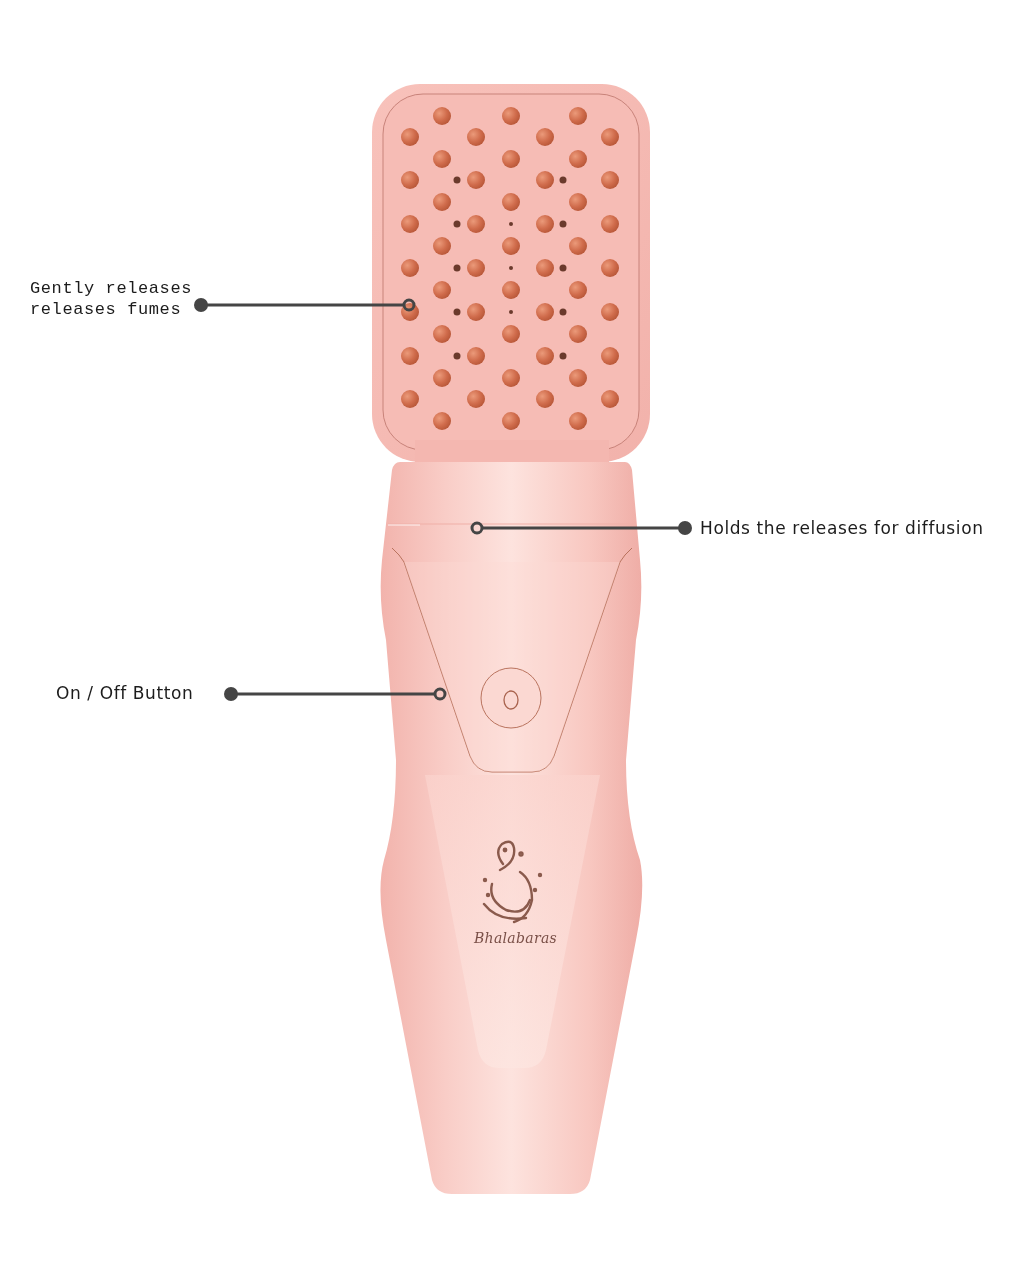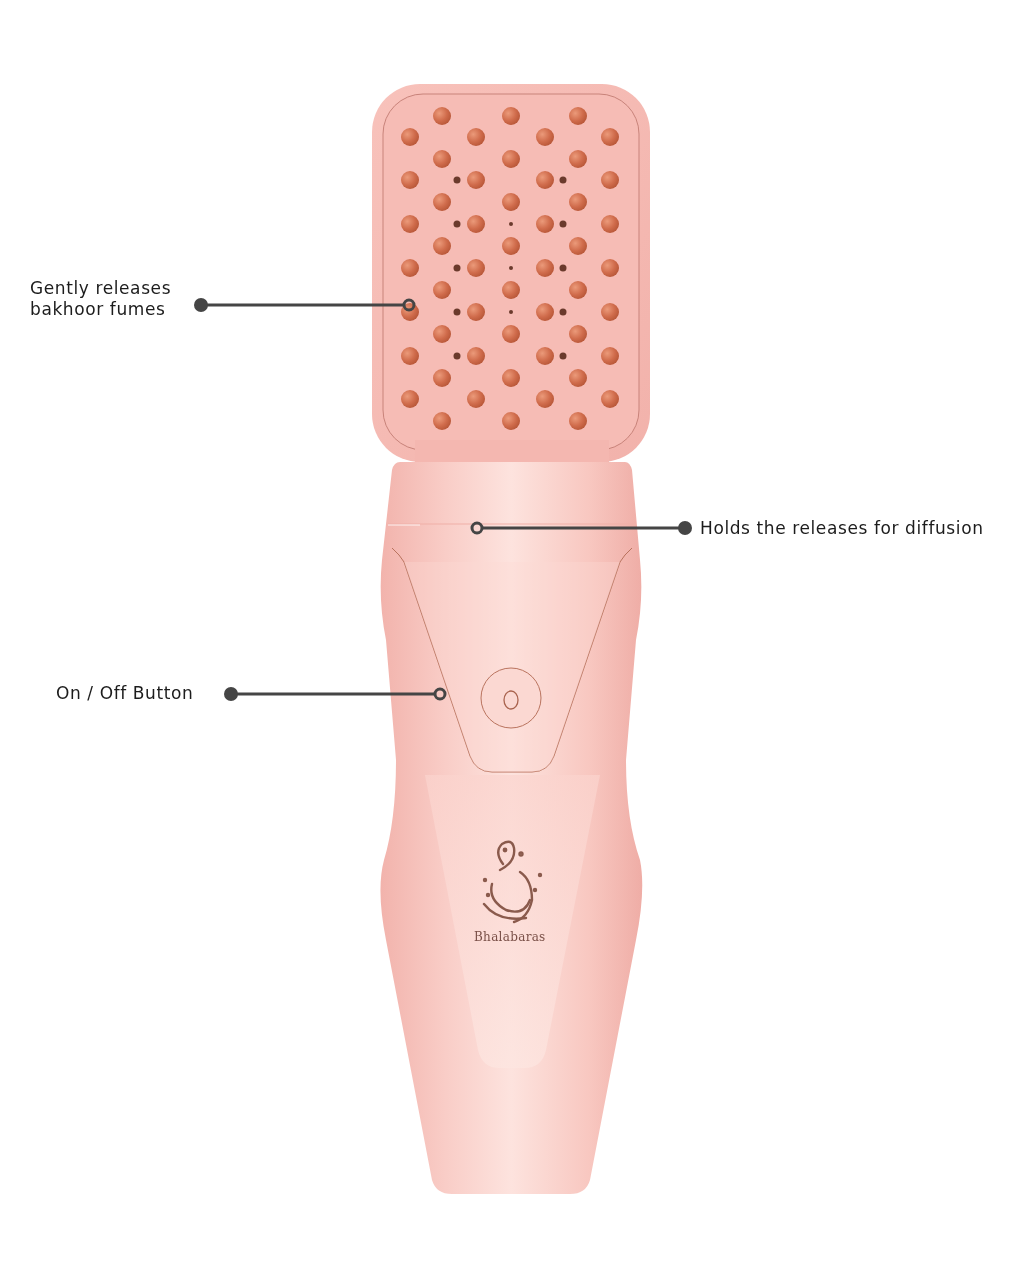--- a/index.html
+++ b/index.html
@@ -4,21 +4,21 @@
   <style>
     html, body { margin:0; padding:0; background:#ffffff; }
     body { width:1024px; height:1280px; position:relative; overflow:hidden; font-family:"DejaVu Sans", sans-serif; }
     .device { position:absolute; left:0; top:0; width:1024px; height:1280px; }
     .label {
       position:absolute; color:#1c1c1c; font-size:17px; line-height:21px;
       letter-spacing:0.6px; font-family:"DejaVu Sans", sans-serif;
     }
     .brand-script {
       position:absolute; left:474px; top:930px; width:76px; text-align:left;
-      font-family:"DejaVu Serif", serif; font-size:12px; color:#7a5048;
+      font-family:"DejaVu Serif", serif; font-style:italic; font-size:14px; color:#7a5048;
       letter-spacing:0.3px;
     }
   </style>
 </head>
 <body>
 
 <svg class="device" width="1024" height="1280" viewBox="0 0 1024 1280" xmlns="http://www.w3.org/2000/svg">
   <defs>
     <linearGradient id="bodyGrad" x1="0" x2="1" y1="0" y2="0">
       <stop offset="0" stop-color="#f2b3ac"></stop>
@@ -185,20 +185,20 @@
   </g>
   <g>
     <line x1="231" y1="694" x2="436" y2="694" stroke="#454545" stroke-width="3"></line>
     <circle cx="231" cy="694" r="7" fill="#454545"></circle>
     <circle cx="440" cy="694" r="5" fill="none" stroke="#454545" stroke-width="3"></circle>
   </g>
 </svg>
 
 <div class="brand-script">Bhalabaras</div>
 
-<div class="label" style="left:30px; top:278px;">
+<div class="label" style="left:30px; top:278px;font-family:Liberation Mono, monospace;">
   <div>Gently releases</div>
-  <div>bakhoor fumes</div>
+  <div>releases fumes</div>
 </div>
 
 <div class="label" style="left:700px; top:518px;">Holds the releases for diffusion</div>
 
 <div class="label" style="left:56px; top:683px;">On / Off Button</div>
 
 </body></html>

